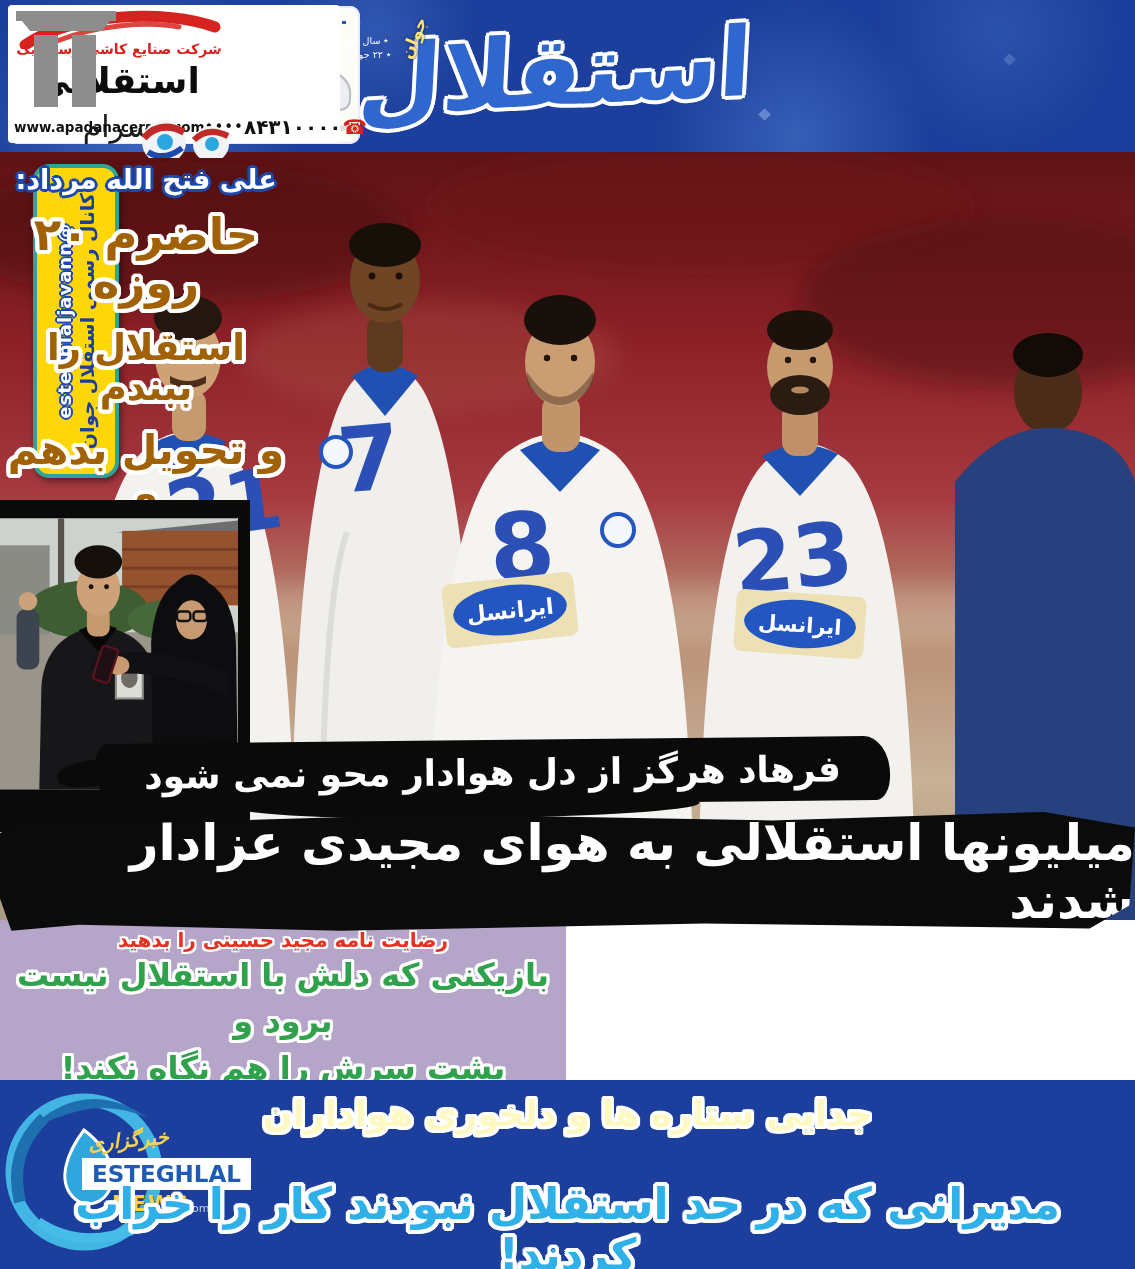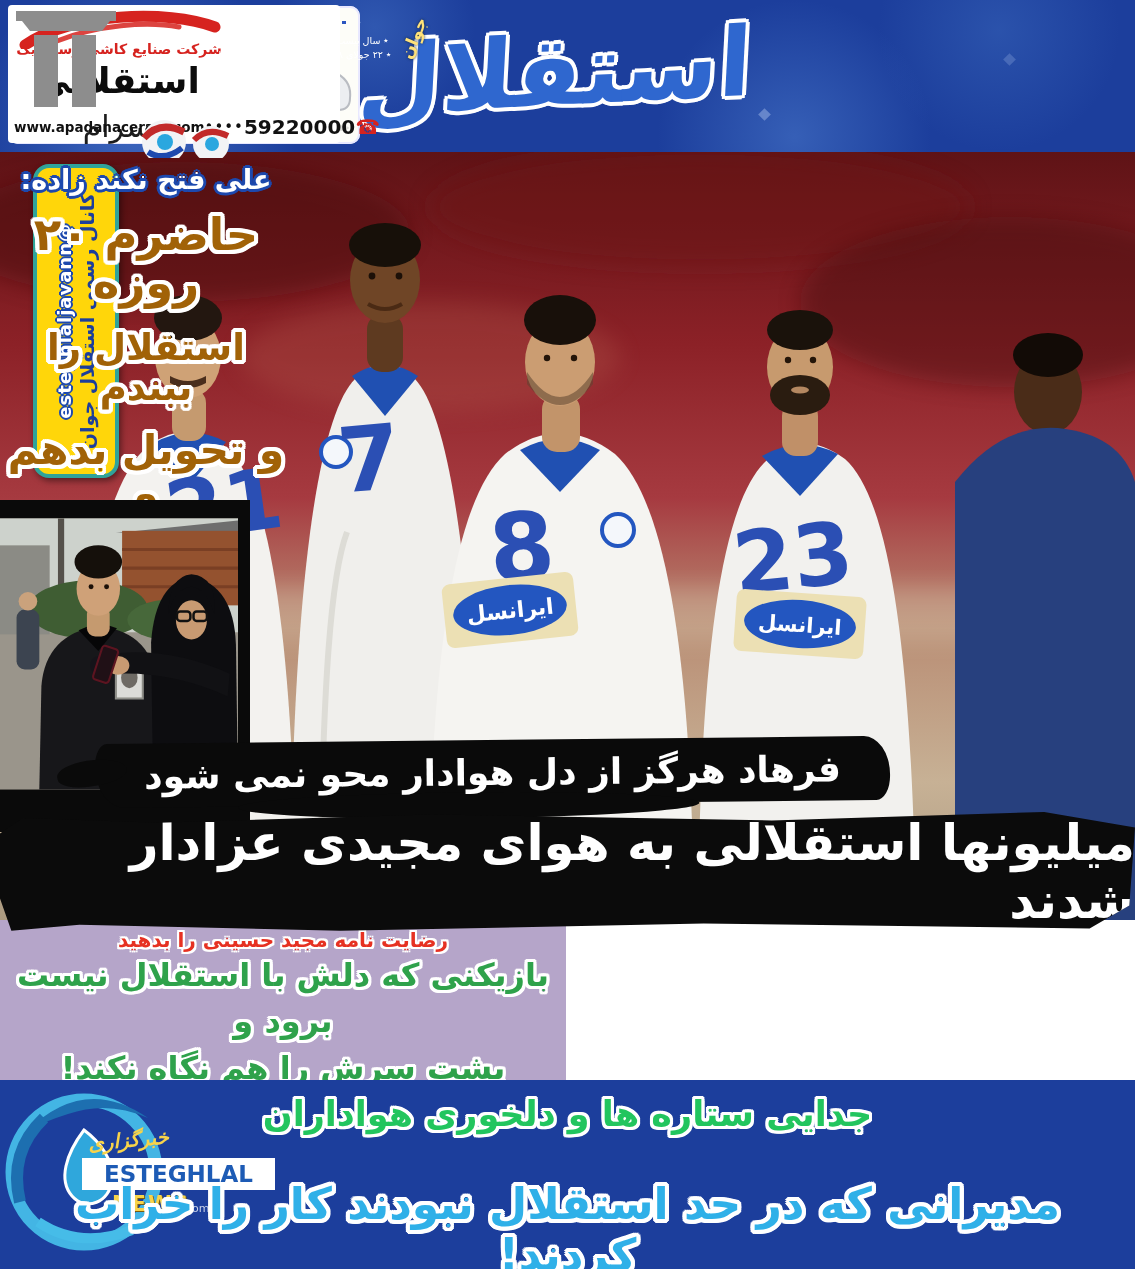--- a/index.html
+++ b/index.html
@@ -104,29 +104,29 @@
   #box-left{position:absolute;top:0;right:572px;left:0;height:160px;background:#f2a22c;text-align:center;}
   #box-left .kicker{margin-top:10px;color:#e63122;font-size:22px;font-weight:bold;}
   #box-left .big{color:#ffe81f;font-size:36px;font-weight:bold;line-height:1.3;}
   #box-right{position:absolute;top:0;left:0;right:569px;height:160px;background:#b5a5c9;text-align:center;}
   #box-right{left:0;width:566px;right:auto;}
   #box-right .kicker{margin-top:8px;color:#e63122;font-size:20px;font-weight:bold;}
   #box-right .big{color:#2fa24b;font-size:32px;font-weight:bold;line-height:1.45;}
 
   
   #footer{position:absolute;top:1080px;left:0;width:1135px;height:189px;background:#1c3e9c;overflow:hidden;}
-  #footer .f1{position:absolute;top:14px;width:100%;text-align:center;color:#22c55e;
+  #footer .f1{position:absolute;top:14px;width:100%;text-align:center;color:#fef9c3;
      font-size:35px;font-weight:bold;z-index:5;}
   #footer .f2{position:absolute;top:98px;width:100%;text-align:center;color:#2fb0e8;
      font-size:44px;font-weight:bold;z-index:5;}
   #news-logo{position:absolute;right:905px;left:0;top:0;height:189px;z-index:2;}
   #news-logo .agency{position:absolute;left:88px;top:48px;color:#f8d34a;font-size:20px;font-weight:bold;
      font-style:italic;transform:rotate(-5deg);z-index:3;}
   #news-logo .namebox{position:absolute;left:82px;top:78px;background:#fff;border-radius:0;
-     padding:3px 22px;z-index:3;}
+     padding:3px 10px;z-index:3;}
   #news-logo .name{color:#1d5bb5;font-weight:bold;font-size:23px;font-family:"DejaVu Sans",sans-serif;}
   #news-logo .suffix{position:absolute;left:112px;top:112px;color:#f8d34a;font-weight:bold;font-size:21px;
      letter-spacing:2px;z-index:3;text-shadow:1px 1px 0 #7a5c10;}
   #news-logo .domain{position:absolute;left:186px;top:122px;color:#c9d2e8;font-size:11px;z-index:3;}
 </style>
 </head>
 <body>
 
 <div id="page">
 
@@ -187,21 +187,21 @@
       </div>
       <svg width="112" height="104" viewBox="0 0 112 104" style="position:absolute;left:2px;top:4px;">
         <rect x="6" y="2" width="100" height="10" fill="#8d8d8d"></rect>
         <polygon points="12,12 100,12 92,22 20,22" fill="#8d8d8d"></polygon>
         <rect x="24" y="26" width="24" height="72" fill="#8d8d8d"></rect>
         <rect x="62" y="26" width="24" height="72" fill="#8d8d8d"></rect>
       </svg>
       <div class="webrow">
         <span class="site">www.apadanaceram.com</span>
         <span class="dots">••••</span>
-        <span class="phone">59220000</span>
+        <span class="phone">۸۴۳۱۰۰۰۰</span>
         <span class="phone-ic">☎</span>
       </div>
     </div>
 
     <svg class="mascot" style="top:118px;right:945px;" width="52" height="40" viewBox="0 0 52 40">
       <circle cx="26" cy="24" r="22" fill="#f2f3f5"></circle>
       <path d="M6,20 Q22,2 46,14" stroke="#c22a2a" stroke-width="7" fill="none"></path>
       <path d="M10,34 Q26,44 44,30" stroke="#1d49ae" stroke-width="6" fill="none"></path>
       <circle cx="27" cy="24" r="8" fill="#2aa7df"></circle>
     </svg>
@@ -307,21 +307,21 @@
         </g>
       </g>
     </svg>
 
     <div id="channel-banner">
       <span class="vtxt" id="channel-label">کانال رسمی استقلال جوان</span>
       <span class="vtxt" id="channel-handle">@esteghlaljavann</span>
     </div>
 
     <div id="lead">
-      <div class="kicker ol-blue2">علی فتح نکند زاده:</div>
+      <div class="kicker ol-blue2">علی فتح الله مرداد:</div>
       <div class="hl s1 ol-w4">حاضرم ۲۰ روزه</div>
       <div class="hl s2 ol-w4">استقلال را ببندم</div>
       <div class="hl s3 ol-w4">و تحویل بدهم و</div>
       <div class="hl s4 ol-w4">بروم</div>
     </div>
 
     <div id="inset">
       <svg width="238" height="272" viewBox="0 0 230 262">
         <rect width="230" height="262" fill="#9a958b"></rect>
         <rect width="230" height="110" fill="#cdd2cc"></rect>

